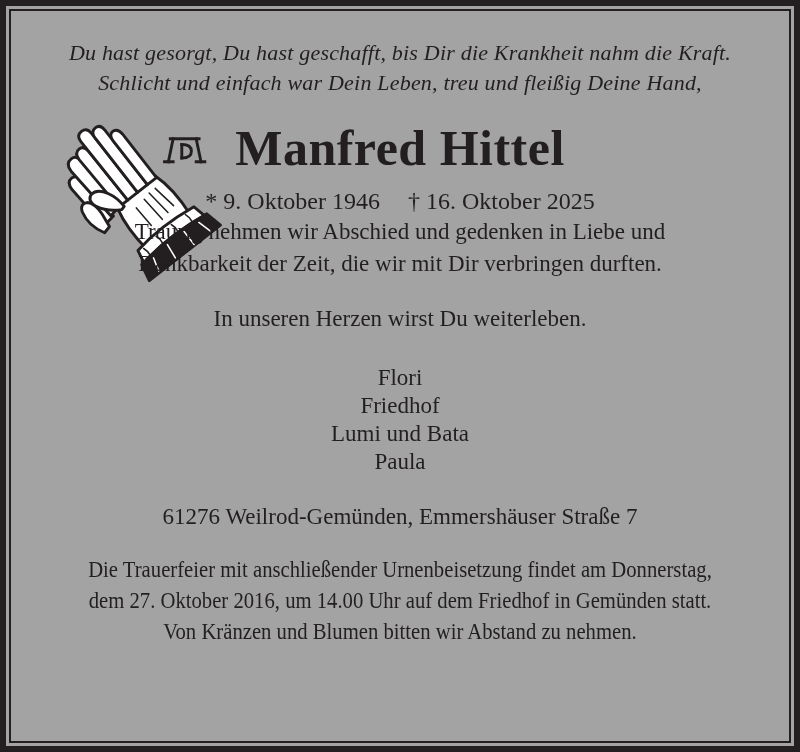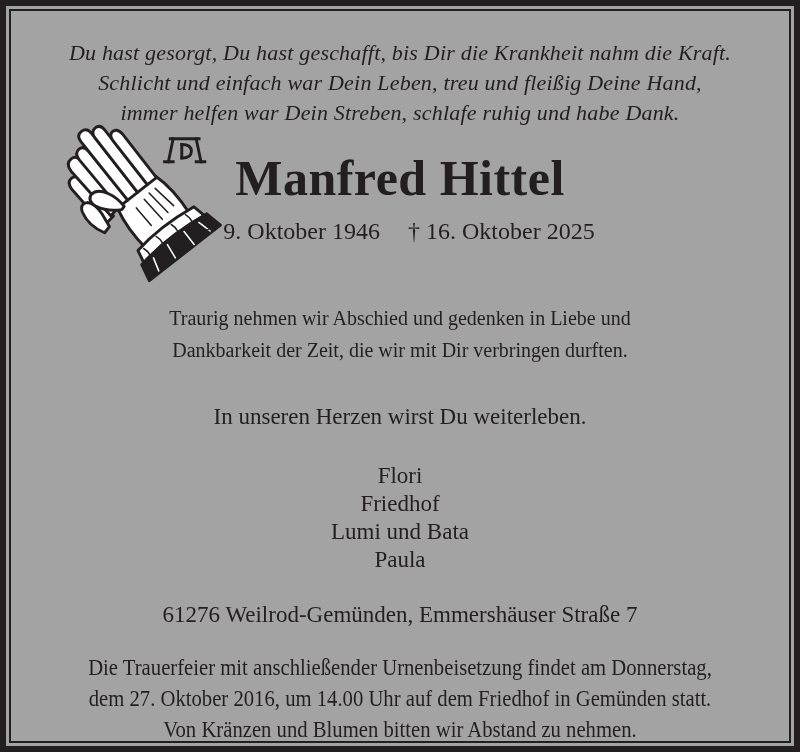--- a/index.html
+++ b/index.html
@@ -45,26 +45,25 @@
   }
   .dates {
     margin-top: 12px;
     font-size: 24px;
     line-height: 30px;
     display: flex;
     justify-content: center;
     gap: 28px;
   }
   .tribute {
-    margin-top: 56px;
-    font-size: 20px;
+    font-size: 23px;
     line-height: 32px;
   }
   .remembrance {
-    margin-top: 36px;
+    margin-top: 24px;
     font-size: 23px;
     line-height: 30px;
   }
   .mourners {
     margin-top: 30px;
     font-size: 23px;
     line-height: 28px;
   }
   .address {
     margin-top: 26px;
@@ -132,21 +131,20 @@
         <path d="M155,42 Q165,42 165,49 Q165,56 155,56"></path>
       </g>
     </svg>
   </div>
 
   <div class="content">
 
     <div class="verse">
       <div class="line">Du hast gesorgt, Du hast geschafft, bis Dir die Krankheit nahm die Kraft.</div>
       <div class="line">Schlicht und einfach war Dein Leben, treu und fleißig Deine Hand,</div>
-      <div class="line">immer helfen war Dein Streben, schlafe ruhig und habe Dank.</div>
     </div>
 
     <h1 class="deceased-name">Manfred Hittel</h1>
 
     <div class="dates">
       <span class="line">* 9. Oktober 1946</span>
       <span class="line">† 16. Oktober 2025</span>
     </div>
 
     <div class="tribute">

